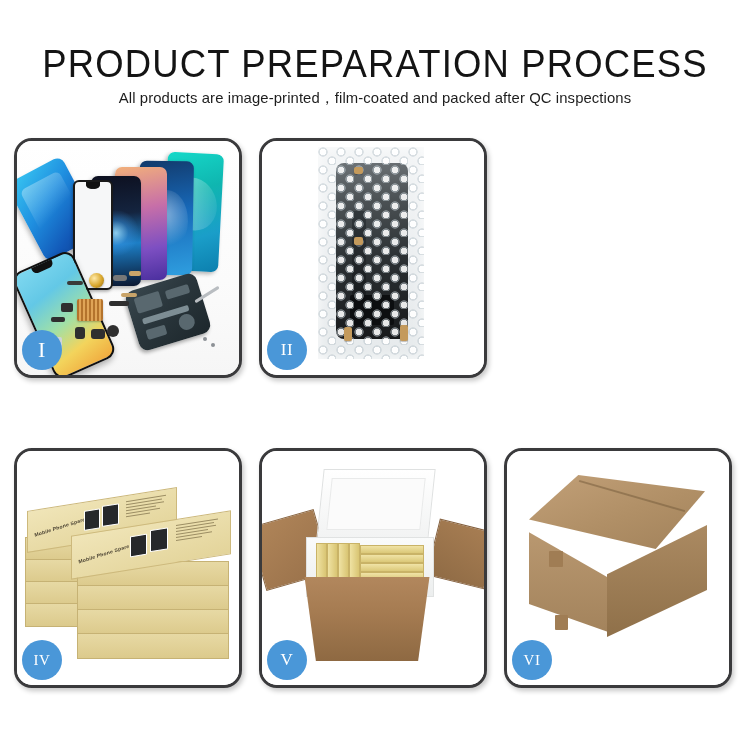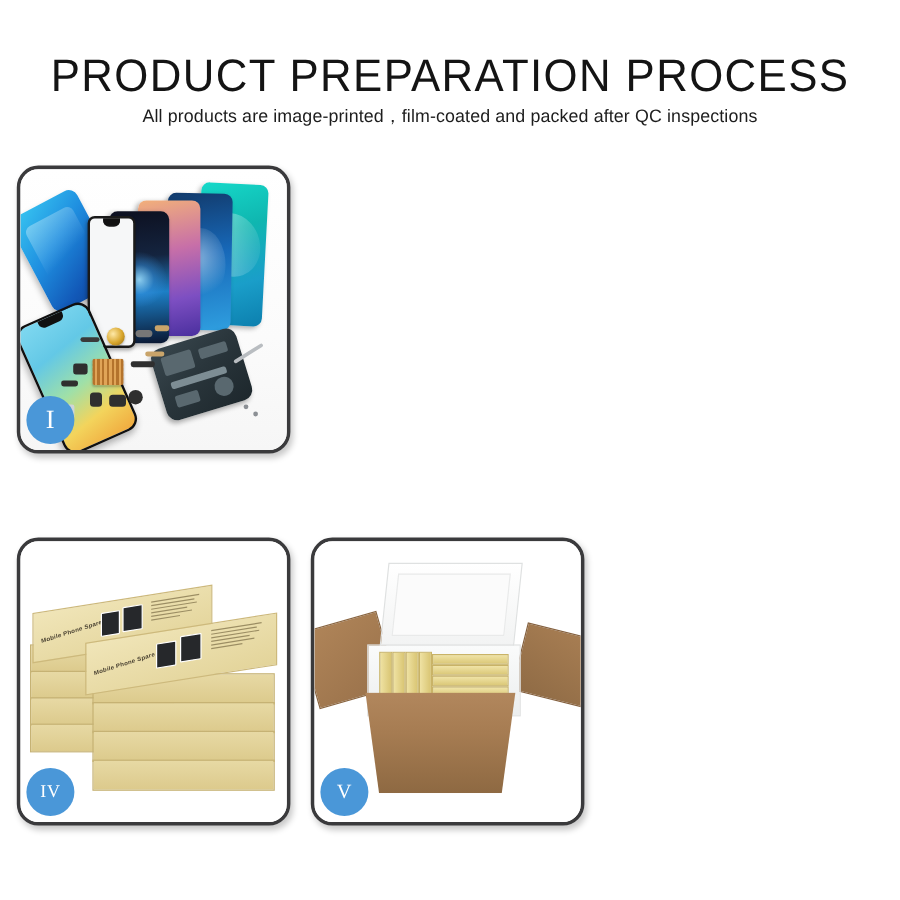--- a/index.html
+++ b/index.html
@@ -250,20 +250,34 @@
         <span class="flex" style="left:74px;top:188px;width:14px;height:10px;border-radius:3px;"></span>
         <span class="flex" style="left:90px;top:184px;width:12px;height:12px;border-radius:50%;"></span>
         <span class="flex gray" style="left:36px;top:196px;width:9px;height:12px;border-radius:2px;background:#cfd4d8;"></span>
         <span class="flex" style="left:176px;top:152px;width:28px;height:3px;transform:rotate(-32deg);background:#b9bdc1;"></span>
         <span class="flex" style="left:186px;top:196px;width:4px;height:4px;border-radius:50%;background:#8c9095;"></span>
         <span class="flex" style="left:194px;top:202px;width:4px;height:4px;border-radius:50%;background:#8c9095;"></span>
       </div>
       <div class="badge">I</div>
     </div>
 
+    <div class="panel p-r0 p-c1">
+      <div class="photo pII">
+        <div class="part-dark">
+          <span class="strip"></span>
+          <span class="pad" style="left:14px;top:132px;width:44px;height:30px;"></span>
+        </div>
+        <div class="bubble-bag"></div>
+        <span class="tan-tab" style="left:92px;top:26px;width:9px;height:7px;"></span>
+        <span class="tan-tab" style="left:92px;top:96px;width:9px;height:8px;"></span>
+        <span class="tan-tab" style="left:82px;top:186px;width:8px;height:14px;"></span>
+        <span class="tan-tab" style="left:138px;top:184px;width:8px;height:16px;"></span>
+      </div>
+      <div class="badge sm">II</div>
+    </div>
 
 
     <div class="panel p-r1 p-c0">
       <div class="photo pIV">
         <div class="stack">
 
           <div class="kbox" style="left:4px;top:72px;width:118px;height:22px;"></div>
           <div class="kbox" style="left:4px;top:94px;width:118px;height:22px;"></div>
           <div class="kbox" style="left:4px;top:116px;width:118px;height:22px;"></div>
           <div class="kbox" style="left:4px;top:138px;width:118px;height:22px;"></div>
@@ -321,15 +335,26 @@
           <b style="top:2px"></b>
             <b style="top:11px"></b>
             <b style="top:20px"></b>
             <b style="top:29px"></b>
         </div>
         <div class="carton-body"></div>
       </div>
       <div class="badge sm">V</div>
     </div>
 
+    <div class="panel p-r1 p-c2">
+      <div class="photo pVI">
+        <div class="c6-top"></div>
+        <div class="c6-left"></div>
+        <div class="c6-right"></div>
+        <span class="c6-seam" style="left:70px;top:44px;width:110px;height:2px;transform:rotate(16deg);"></span>
+        <span class="c6-tape" style="left:42px;top:100px;width:14px;height:16px;"></span>
+        <span class="c6-tape" style="left:48px;top:164px;width:13px;height:15px;"></span>
+      </div>
+      <div class="badge xs">VI</div>
+    </div>
 
   </div>
 </div>
 
 </body></html>

